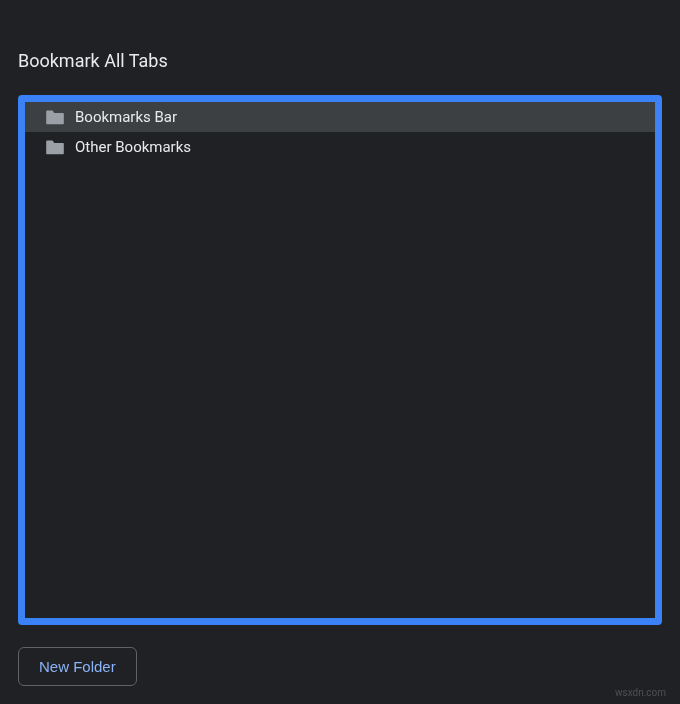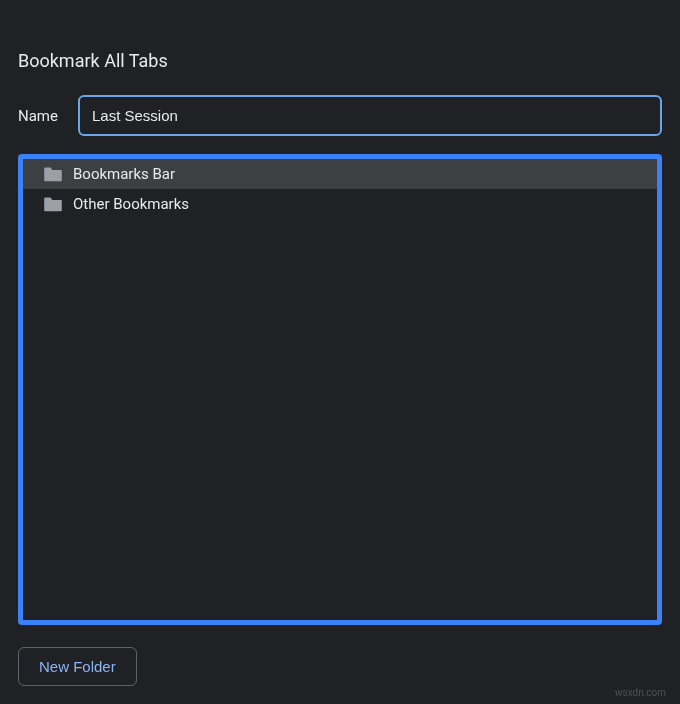--- a/index.html
+++ b/index.html
@@ -44,21 +44,21 @@
       background: #202124;
       border: 2px solid #6ba5e7;
       border-radius: 6px;
       color: #e8eaed;
       font-size: 15px;
       padding: 10px 12px;
       outline: none;
     }
     .folder-tree {
       flex: 1;
-      border: 5px solid #3b82f6;
+      border: 7px solid #3b82f6;
       border-radius: 4px;
       overflow: hidden;
       background: #202124;
     }
     .folder-item {
       display: flex;
       align-items: center;
       padding: 6px 20px;
       cursor: pointer;
       gap: 10px;
@@ -117,24 +117,20 @@
       pointer-events: none;
     }
   </style>
 </head>
 <body>
 
 <div class="dialog">
 
   <div class="dialog-title">Bookmark All Tabs</div>
 
-  <div class="name-row">
-    <div class="name-label">Name</div>
-    <input class="name-input" type="text" value="Last Session" style="">
-  </div>
 
   <div class="folder-tree">
     <div class="folder-item selected">
       <span class="folder-icon">
         <svg viewBox="0 0 24 20">
             <path d="M2 2h7l2 3h11a1 1 0 0 1 1 1v12a1 1 0 0 1-1 1H2a1 1 0 0 1-1-1V3a1 1 0 0 1 1-1z"></path>
           </svg>
       </span>
       <span class="folder-label">Bookmarks Bar</span>
     </div>

